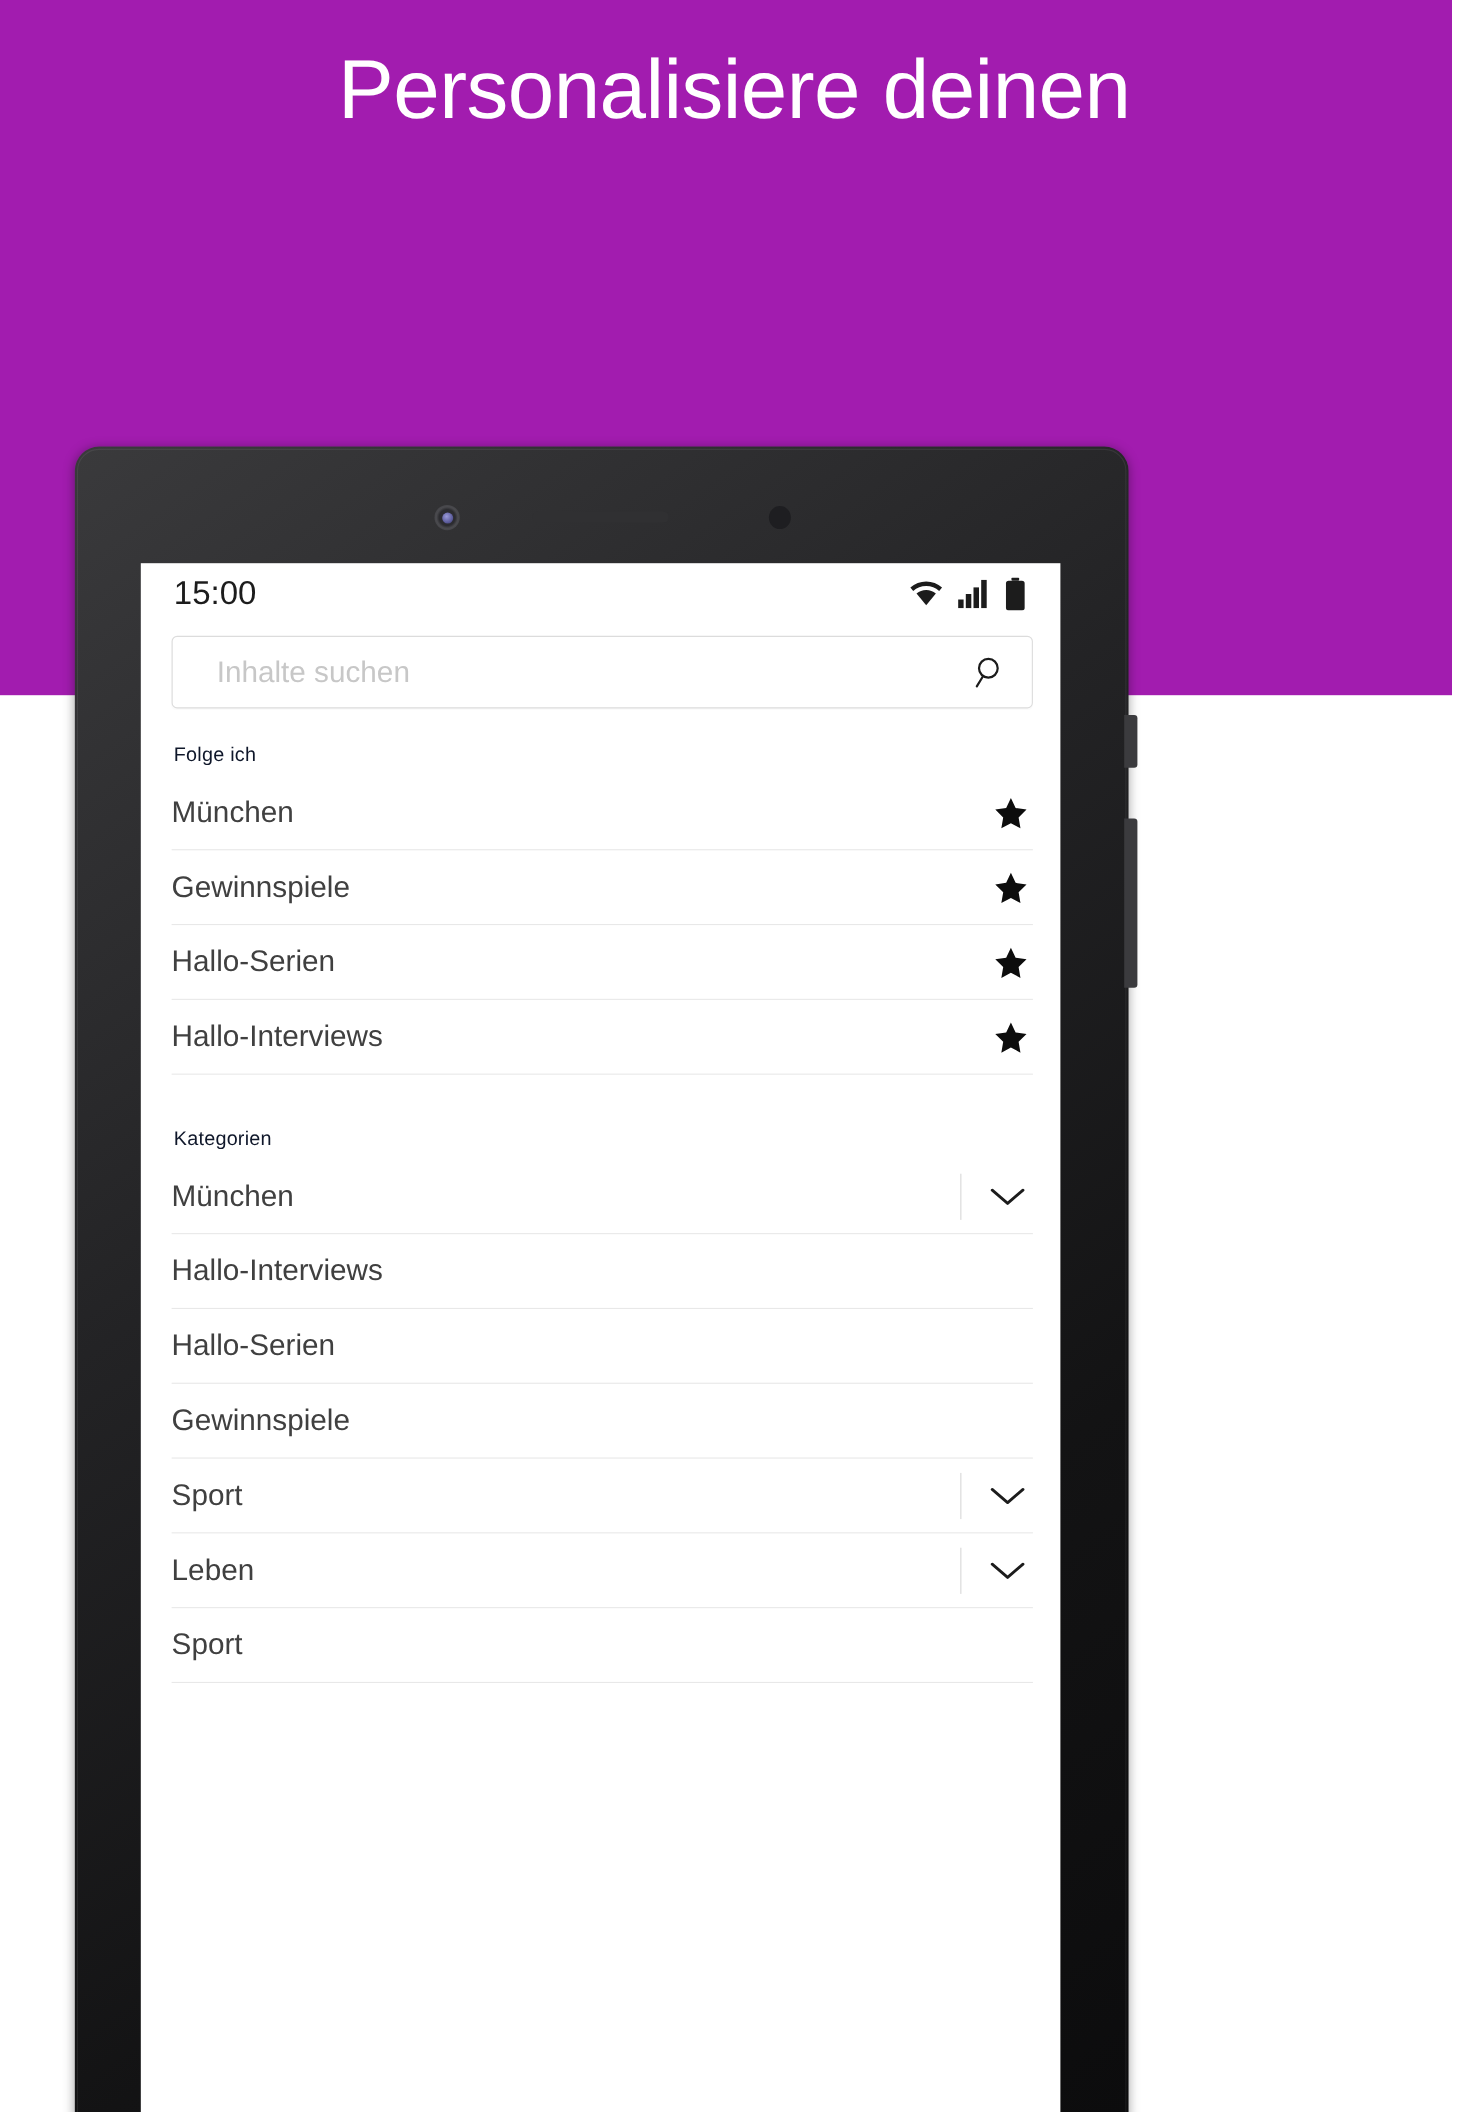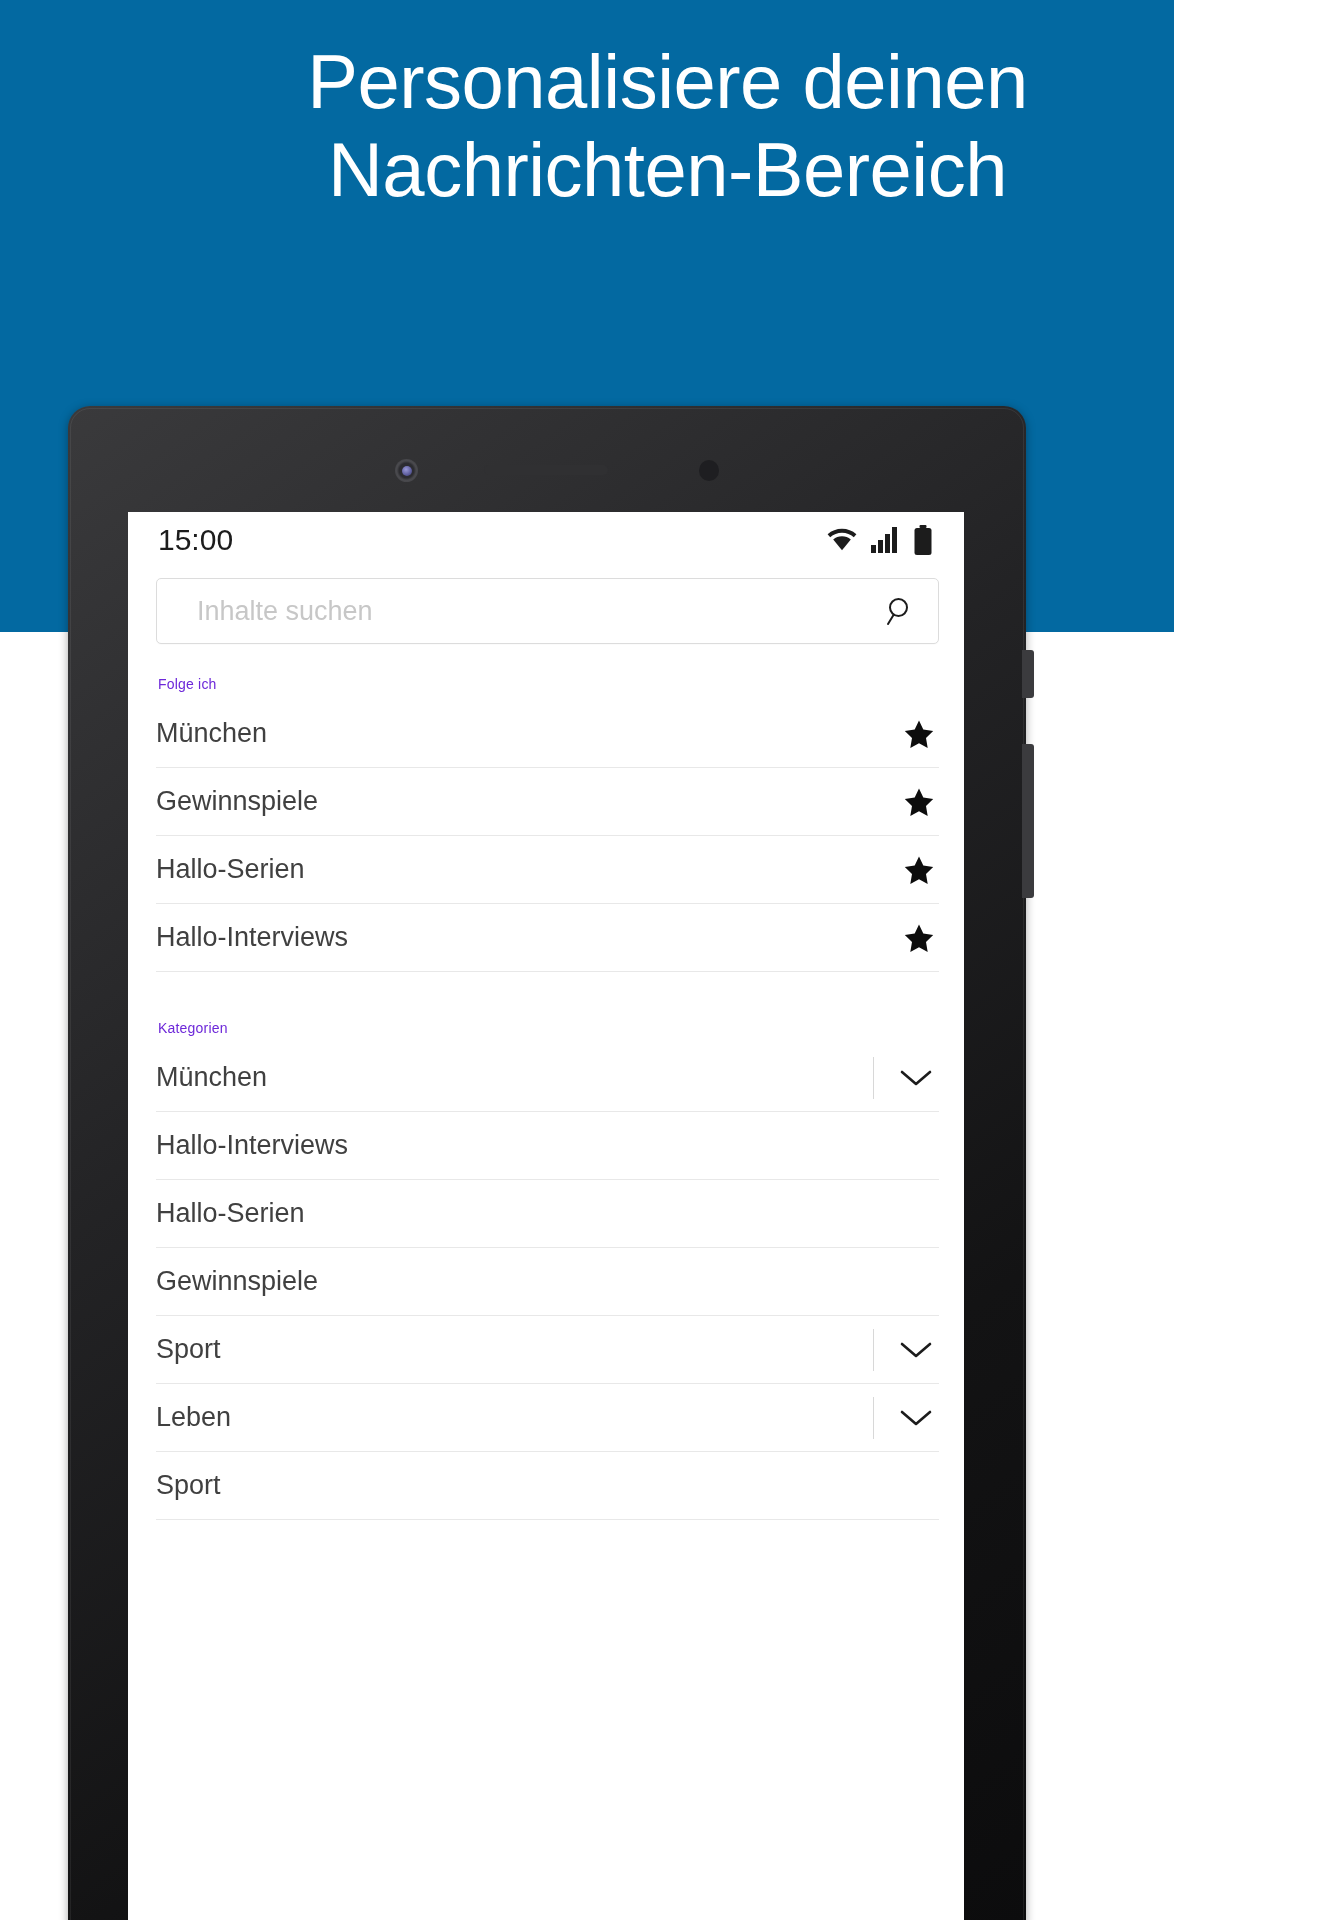--- a/index.html
+++ b/index.html
@@ -15,23 +15,23 @@
     width: 1335px;
     height: 1920px;
     background: #ffffff;
     overflow: hidden;
   }
 
   
   .promo-banner {
     position: absolute;
     left: 0; top: 0;
-    width: 1174px;
+    width: 1320px;
     height: 632px;
-    background: #0369a1;
+    background: #a21caf;
   }
   .promo-headline {
     position: absolute;
     left: 0; top: 38px;
     width: 1335px;
     text-align: center;
     color: #ffffff;
     font-size: 76px;
     line-height: 88px;
     font-weight: 400;
@@ -162,22 +162,22 @@
     top: 50%;
     transform: translateY(-50%);
     width: 30px; height: 30px;
   }
 
   
   .section {
     padding: 0 25px 0 28px;
   }
   .section-label {
-    font-size: 14px;
-    color: #6d28d9;
+    font-size: 18px;
+    color: #0f172a;
     padding: 32px 0 8px 2px;
     letter-spacing: 0.2px;
   }
   .section.kategorien .section-label { padding-top: 48px; }
 
   .row {
     position: relative;
     height: 68px;
     display: flex;
     align-items: center;
@@ -213,21 +213,20 @@
   .chevron-icon { width: 34px; height: 20px; display: block; }
 </style>
 </head>
 <body>
 
 <div class="screenshot">
 
   <div class="promo-banner">
     <div class="promo-headline">
       <span class="line">Personalisiere deinen</span>
-      <span class="line">Nachrichten-Bereich</span>
     </div>
   </div>
 
   <div class="tablet">
     <div class="tablet-inner-edge"></div>
   </div>
   <div class="cam"></div>
   <div class="speaker-slot"></div>
   <div class="sensor"></div>
   <div class="side-btn one"></div>

